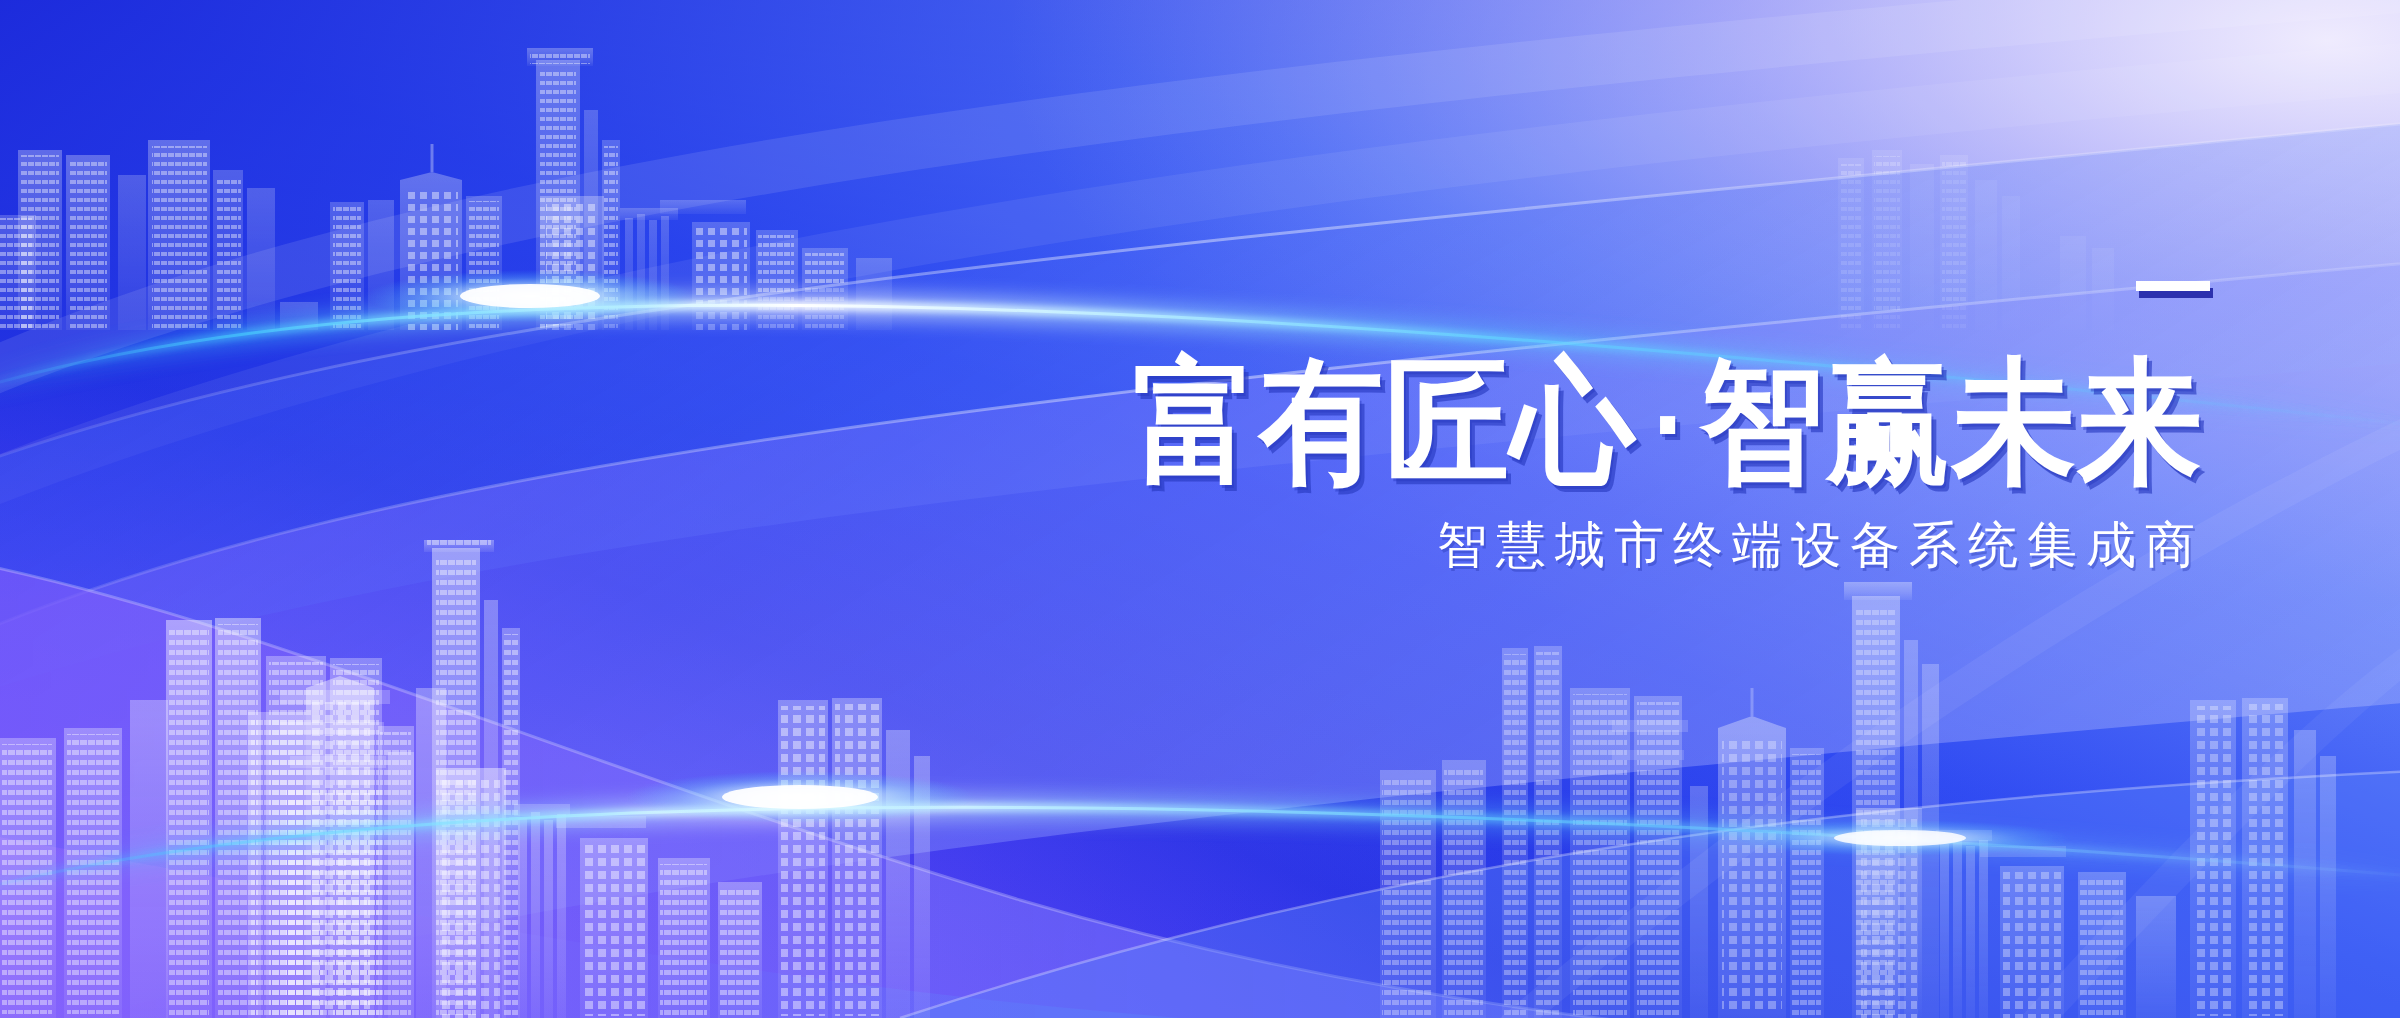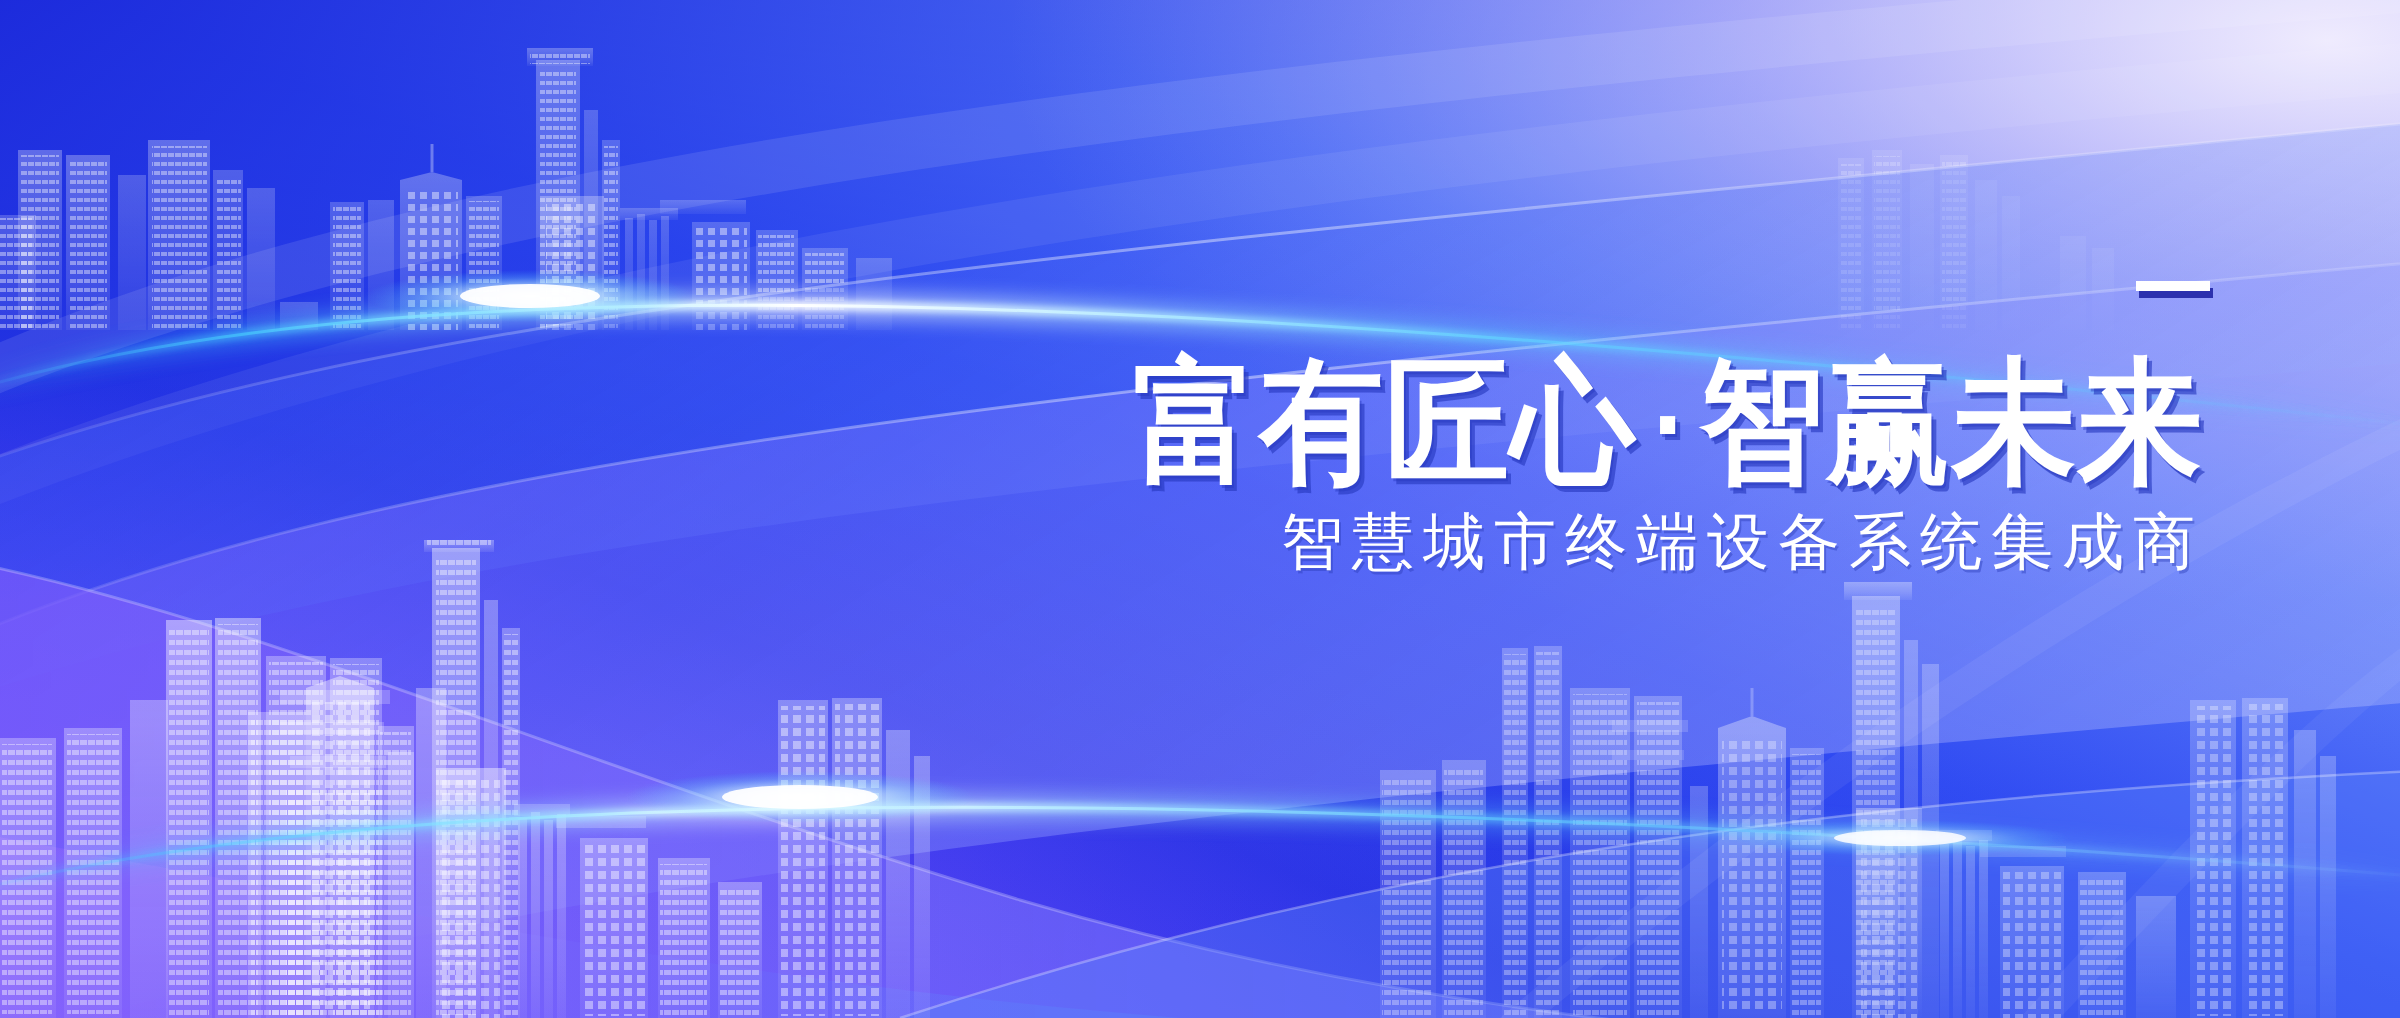--- a/index.html
+++ b/index.html
@@ -61,23 +61,23 @@
   }
   .headline .dot {
     display: inline-block;
     font-size: 86px;
     vertical-align: 0.12em;
     padding: 0 14px;
   }
   .subhead {
     position: absolute;
     right: 196px;
-    top: 500px;
+    top: 512px;
     margin: 0;
-    font-size: 62px;
+    font-size: 50px;
     font-weight: 400;
     color: #ffffff;
     letter-spacing: 9px;
     white-space: nowrap;
     text-shadow: 2px 3px 0 rgba(44, 60, 180, 0.42);
     font-family: "DejaVu Sans", "Liberation Sans", sans-serif;
   }
   .company {
     position: absolute;
     right: 192px;

